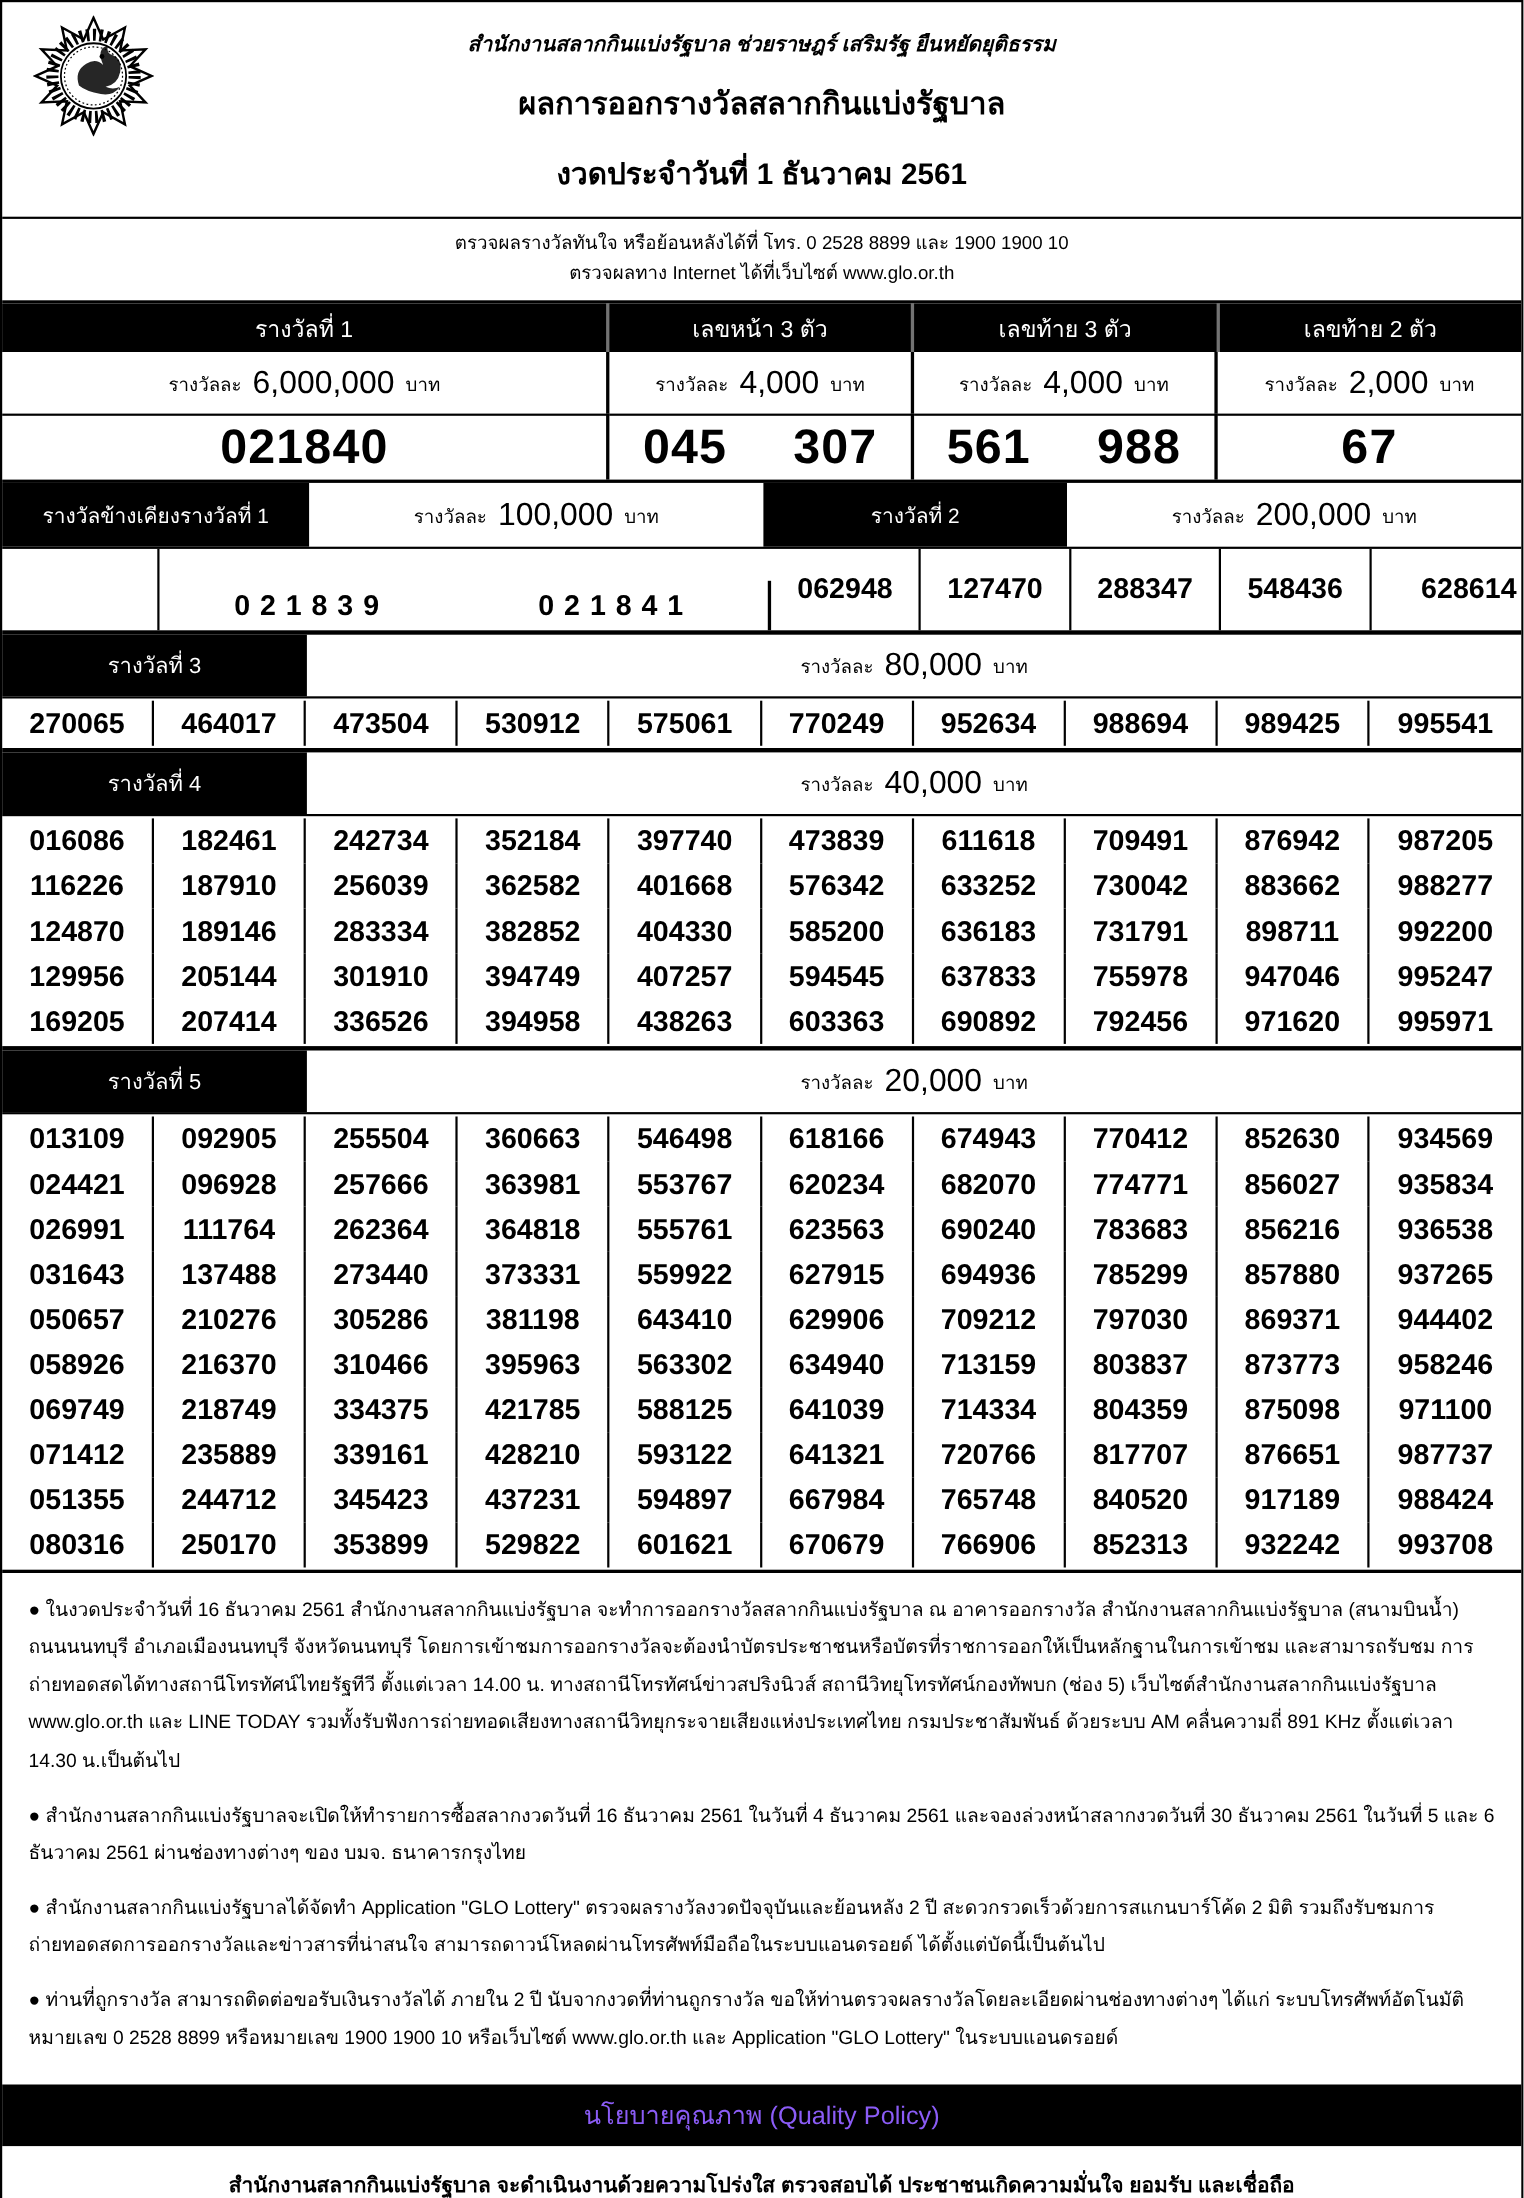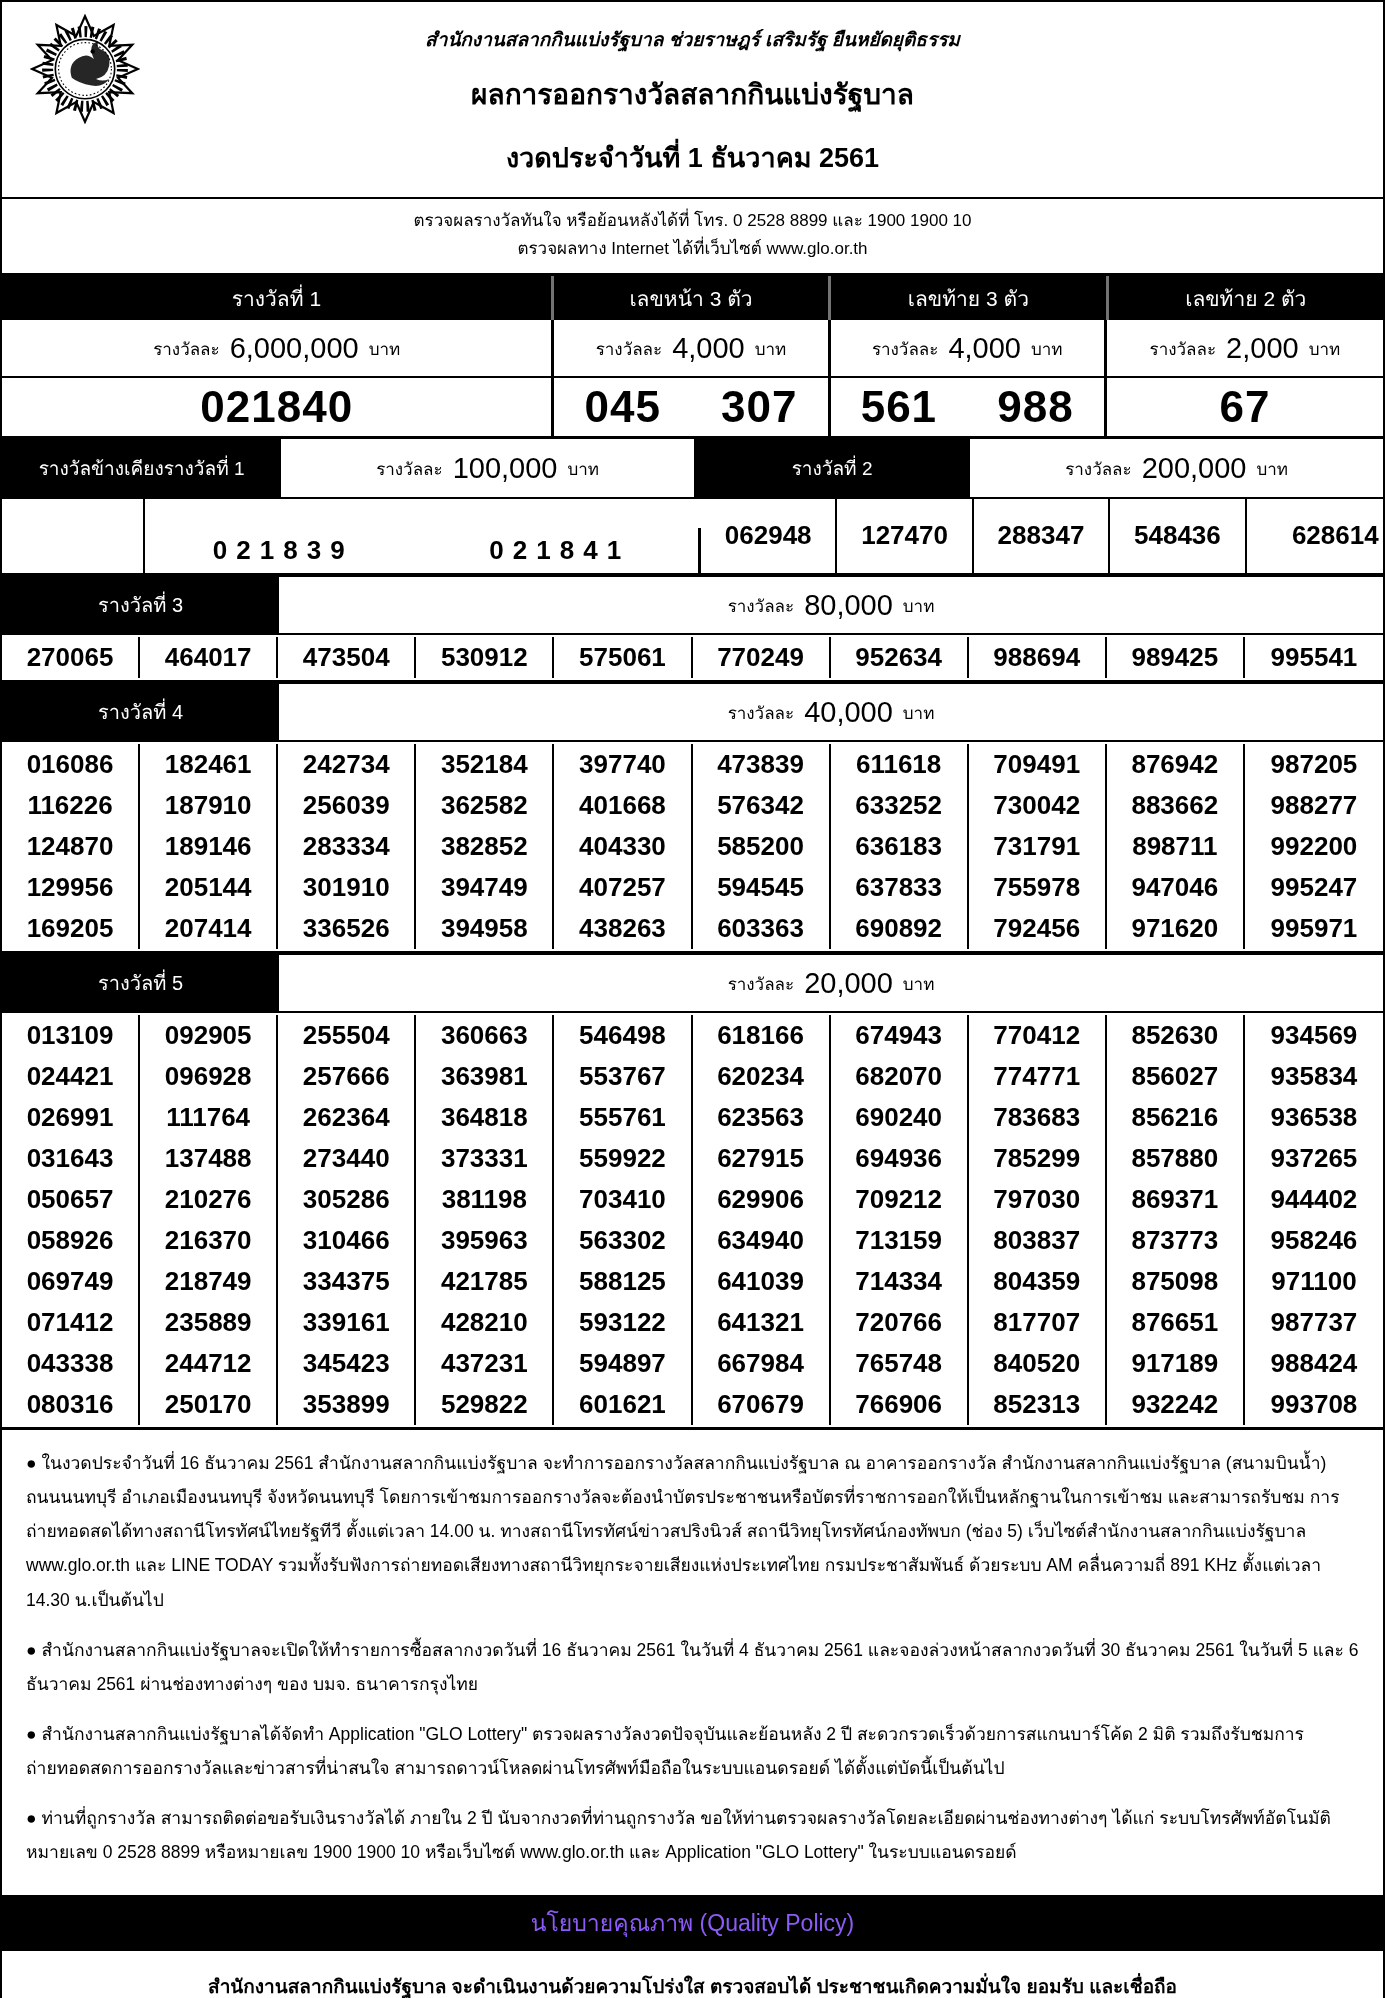--- a/index.html
+++ b/index.html
@@ -295,21 +295,21 @@
         <div class="num-cell">559922</div>
         <div class="num-cell">627915</div>
         <div class="num-cell">694936</div>
         <div class="num-cell">785299</div>
         <div class="num-cell">857880</div>
         <div class="num-cell">937265</div>
         <div class="num-cell">050657</div>
         <div class="num-cell">210276</div>
         <div class="num-cell">305286</div>
         <div class="num-cell">381198</div>
-        <div class="num-cell">703410</div>
+        <div class="num-cell">643410</div>
         <div class="num-cell">629906</div>
         <div class="num-cell">709212</div>
         <div class="num-cell">797030</div>
         <div class="num-cell">869371</div>
         <div class="num-cell">944402</div>
         <div class="num-cell">058926</div>
         <div class="num-cell">216370</div>
         <div class="num-cell">310466</div>
         <div class="num-cell">395963</div>
         <div class="num-cell">563302</div>
@@ -331,21 +331,21 @@
         <div class="num-cell">071412</div>
         <div class="num-cell">235889</div>
         <div class="num-cell">339161</div>
         <div class="num-cell">428210</div>
         <div class="num-cell">593122</div>
         <div class="num-cell">641321</div>
         <div class="num-cell">720766</div>
         <div class="num-cell">817707</div>
         <div class="num-cell">876651</div>
         <div class="num-cell">987737</div>
-        <div class="num-cell">043338</div>
+        <div class="num-cell">051355</div>
         <div class="num-cell">244712</div>
         <div class="num-cell">345423</div>
         <div class="num-cell">437231</div>
         <div class="num-cell">594897</div>
         <div class="num-cell">667984</div>
         <div class="num-cell">765748</div>
         <div class="num-cell">840520</div>
         <div class="num-cell">917189</div>
         <div class="num-cell">988424</div>
         <div class="num-cell">080316</div>

